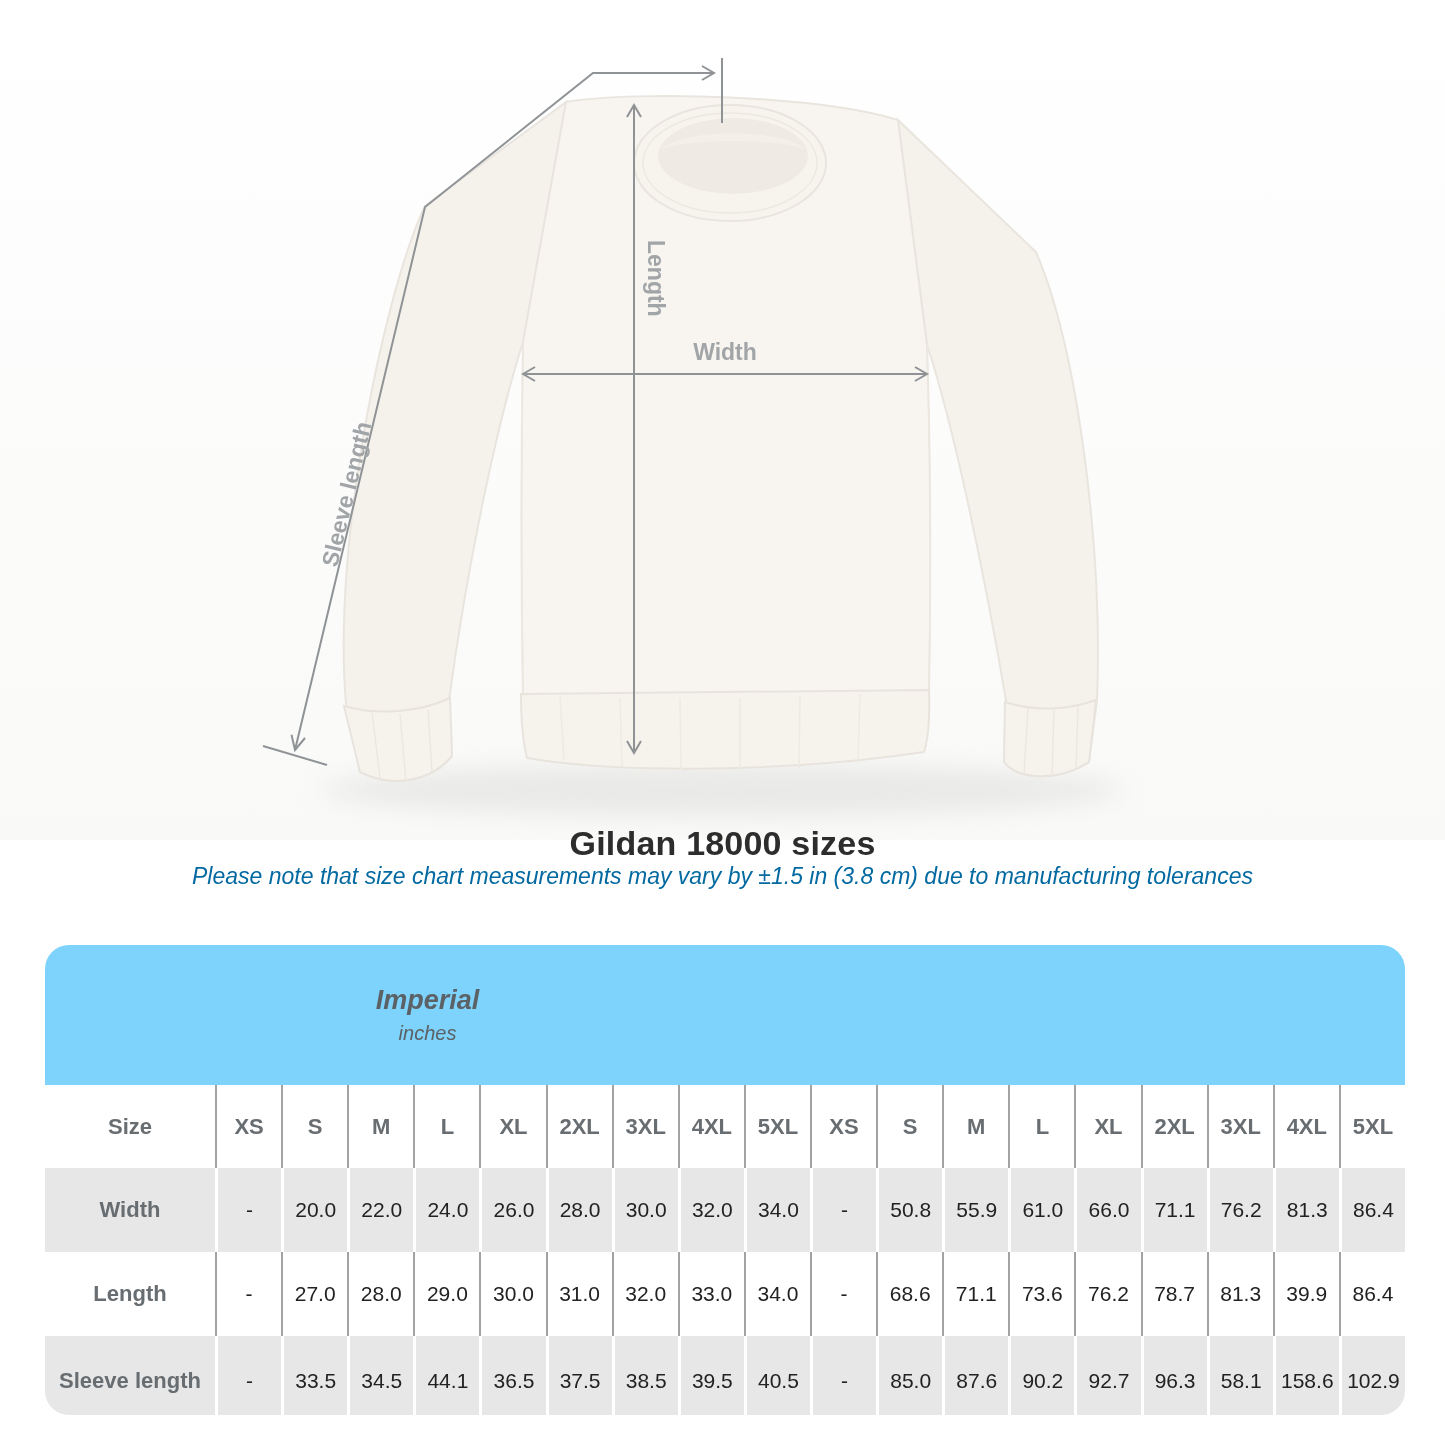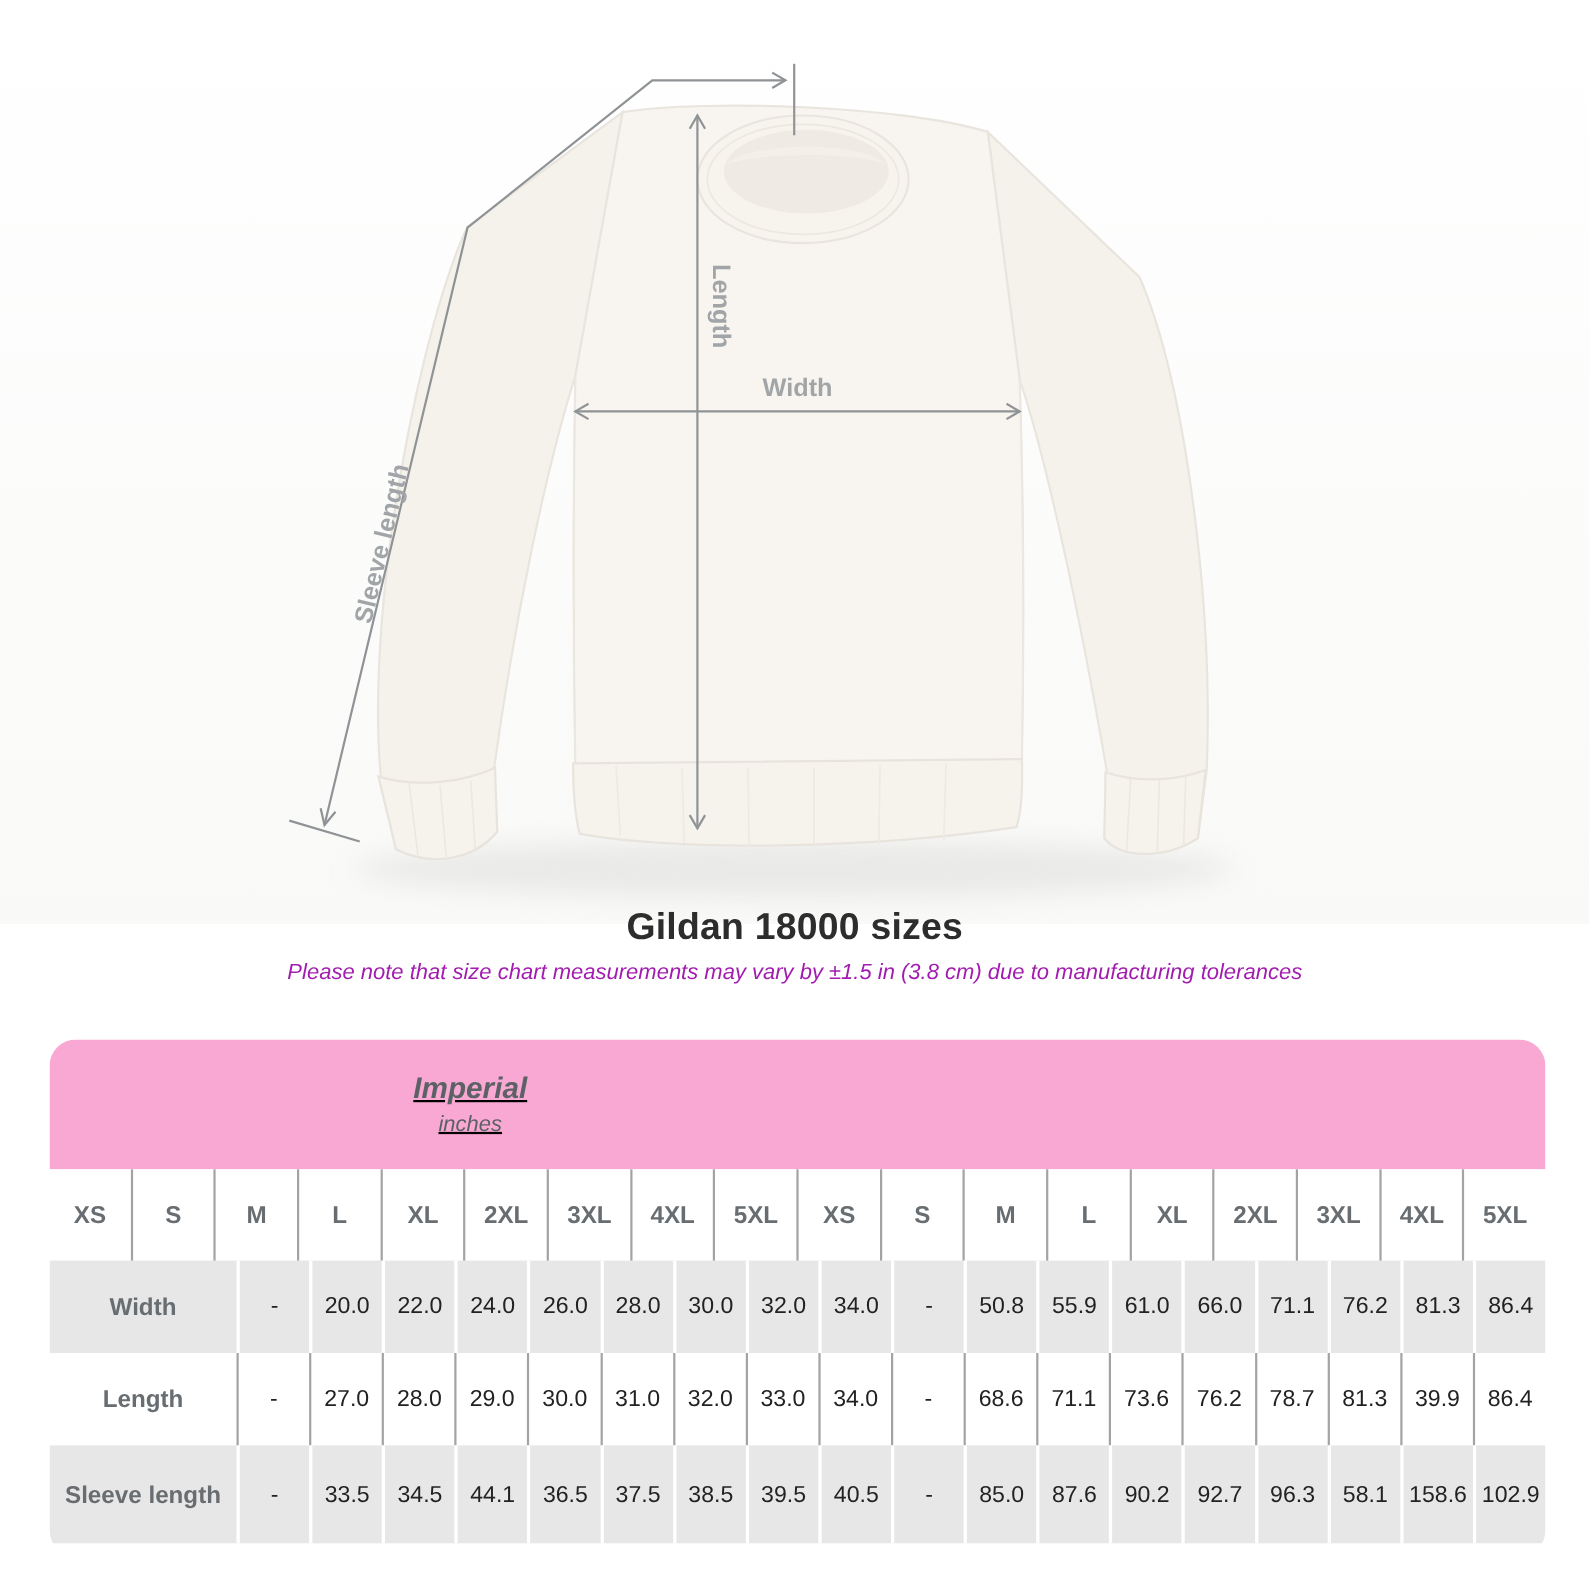--- a/index.html
+++ b/index.html
@@ -6,27 +6,27 @@
   body{
     width:1445px;height:1445px;overflow:hidden;position:relative;
     background:#ffffff;
     font-family:"Liberation Sans","DejaVu Sans",sans-serif;
   }
   
   .diagram-wrap{position:absolute;left:0;top:0;width:1445px;height:840px;}
   
   .heading{position:absolute;left:0;top:824px;width:1445px;text-align:center;}
   .heading .title{font-size:34px;font-weight:bold;color:#2d2d2d;letter-spacing:.2px;}
-  .heading .subtitle{margin-top:10px;font-size:20px;font-style:italic;color:#a21caf;}
+  .heading .subtitle{font-size:23px;font-style:italic;color:#0369a1;}
   
   .card{
     position:absolute;left:45px;top:945px;width:1360px;height:470px;
     background:#ffffff;border-radius:24px;overflow:hidden;
   }
-  .band{display:flex;height:118px;background:#f9a8d4;text-decoration:underline;}
+  .band{display:flex;height:140px;background:#7dd3fc;}
   .band-cell{display:flex;flex-direction:column;align-items:center;justify-content:center;}
   .band-cell.imperial{width:765px;}
   .band-cell.metric{width:595px;}
   .g-name{font-size:27px;font-weight:bold;font-style:italic;color:#5c6165;}
   .g-unit{margin-top:6px;font-size:20px;font-style:italic;color:#5c6165;}
   .trow{display:flex;align-items:stretch;}
   .trow .cell{
     flex:1 1 0;display:flex;align-items:center;justify-content:center;
     box-sizing:border-box;min-width:0;
   }
@@ -115,20 +115,23 @@
 </div>
 
 <div class="card">
   <div class="band">
     <div class="band-cell imperial">
       <div class="g-name">Imperial</div>
       <div class="g-unit">inches</div>
     </div>
   </div>
   <div class="trow row-sizes">
+      <div class="cell lblcell">
+        <span class="lbl-txt">Size</span>
+      </div>
       <div class="cell">
         <span class="sz-txt">XS</span>
       </div>
       <div class="cell">
         <span class="sz-txt">S</span>
       </div>
       <div class="cell">
         <span class="sz-txt">M</span>
       </div>
       <div class="cell">

